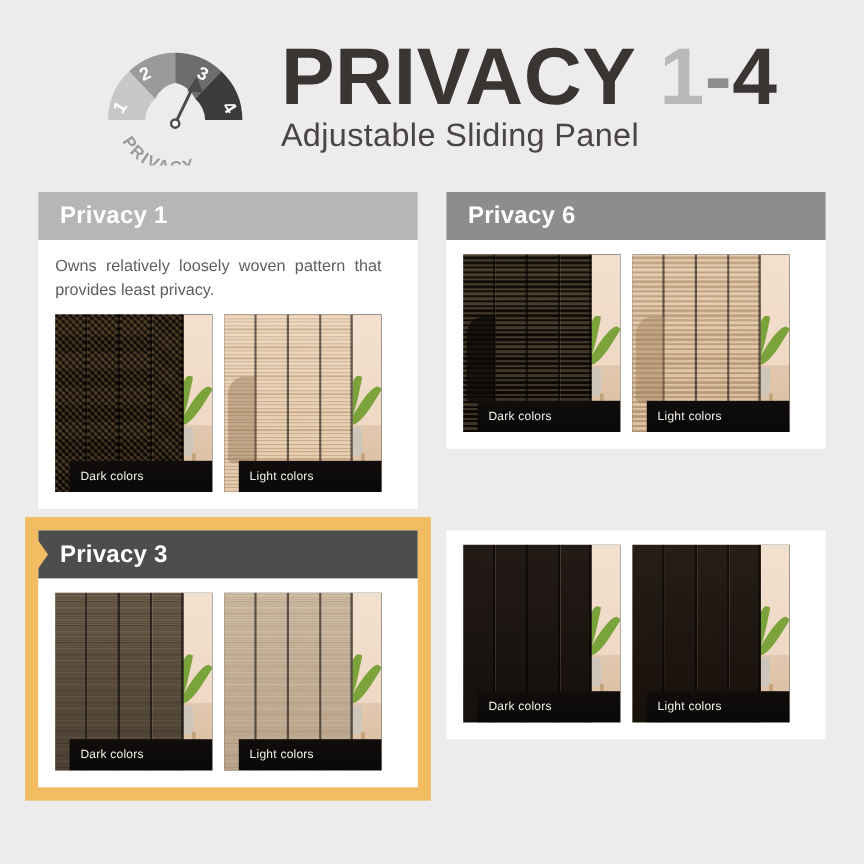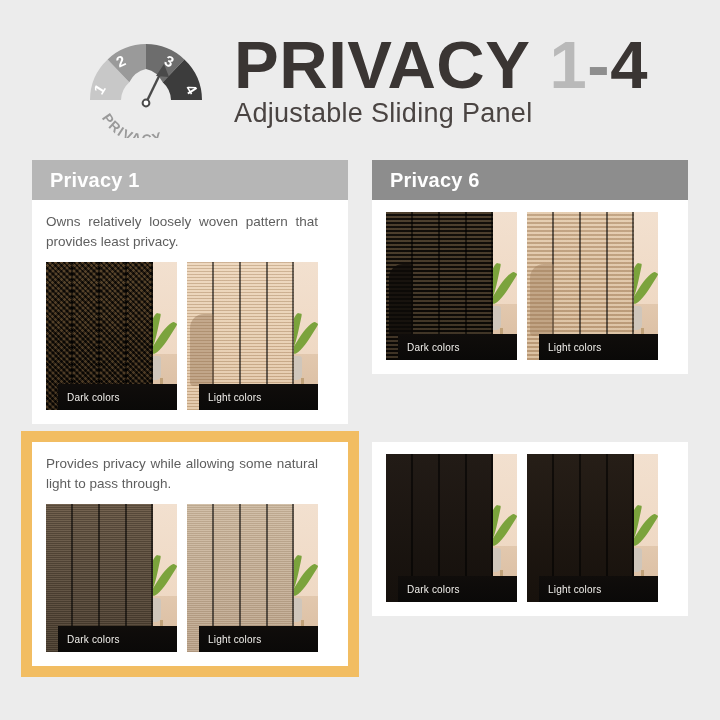--- a/index.html
+++ b/index.html
@@ -369,22 +369,25 @@
             <div class="photo-label">Light colors</div>
           </div>
 
         </div>
       </div>
     </div>
   </div>
 
   <div class="card-slot highlight">
     <div class="card">
+      <div class="card-head" style="background:#4d4d4d;">
+        <div class="notch"></div>
+        <span class="head-label">Privacy 3</span>
+      </div>
       <div class="card-body">
-        <div class="desc">Provides privacy while allowing some natural light to pass through.</div>
         <div class="photos">
 
           <div class="photo p3-dark">
             <div class="scene">
               <div class="room">
                 <div class="plant">
                   <div class="leaf" style="left:18px;bottom:24px;width:9px;height:44px;transform:rotate(12deg);"></div>
                   <div class="leaf" style="left:24px;bottom:26px;width:9px;height:38px;transform:rotate(32deg);"></div>
                   <div class="leaf" style="left:10px;bottom:24px;width:8px;height:34px;transform:rotate(-14deg);"></div>
                   <div class="pot"></div>

